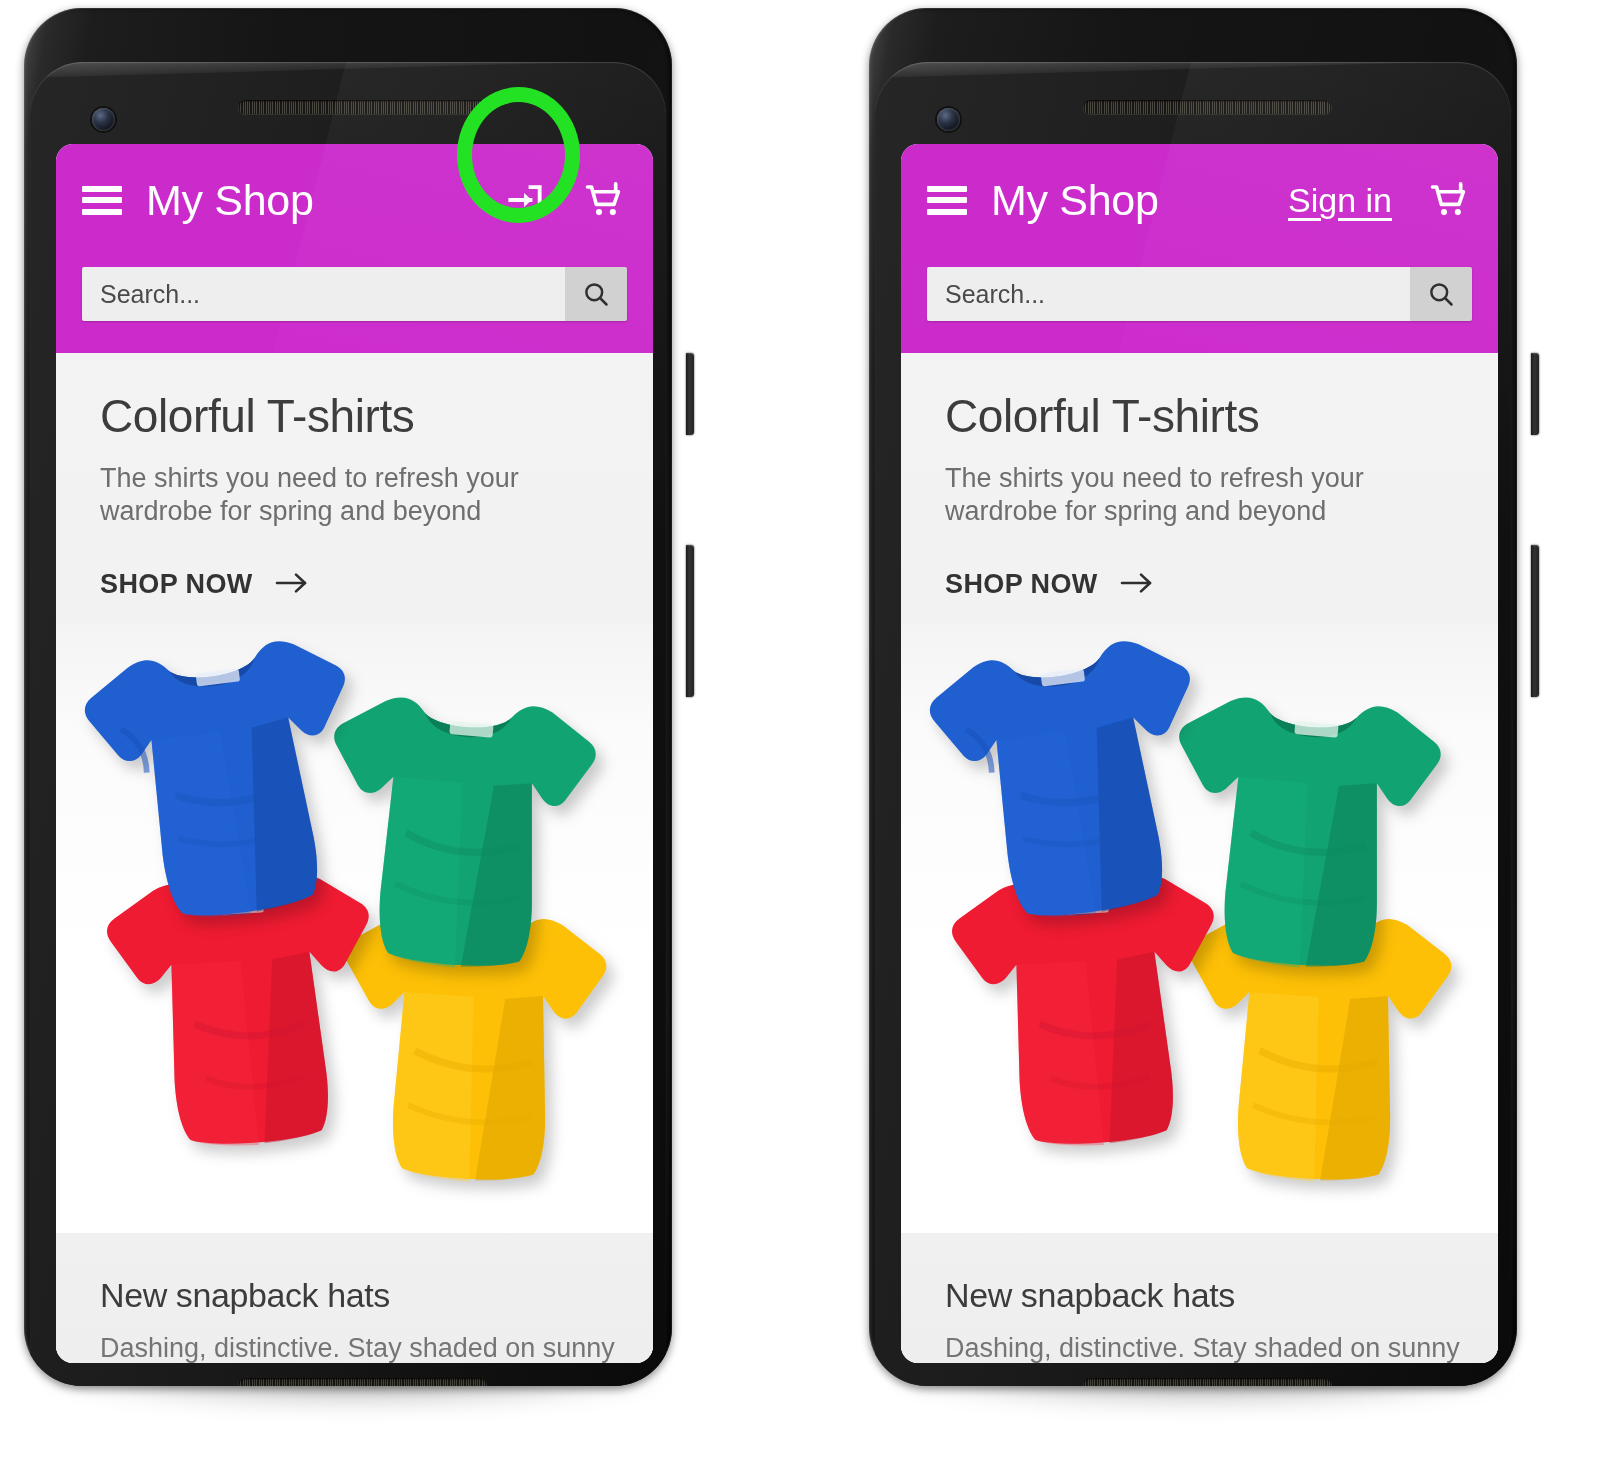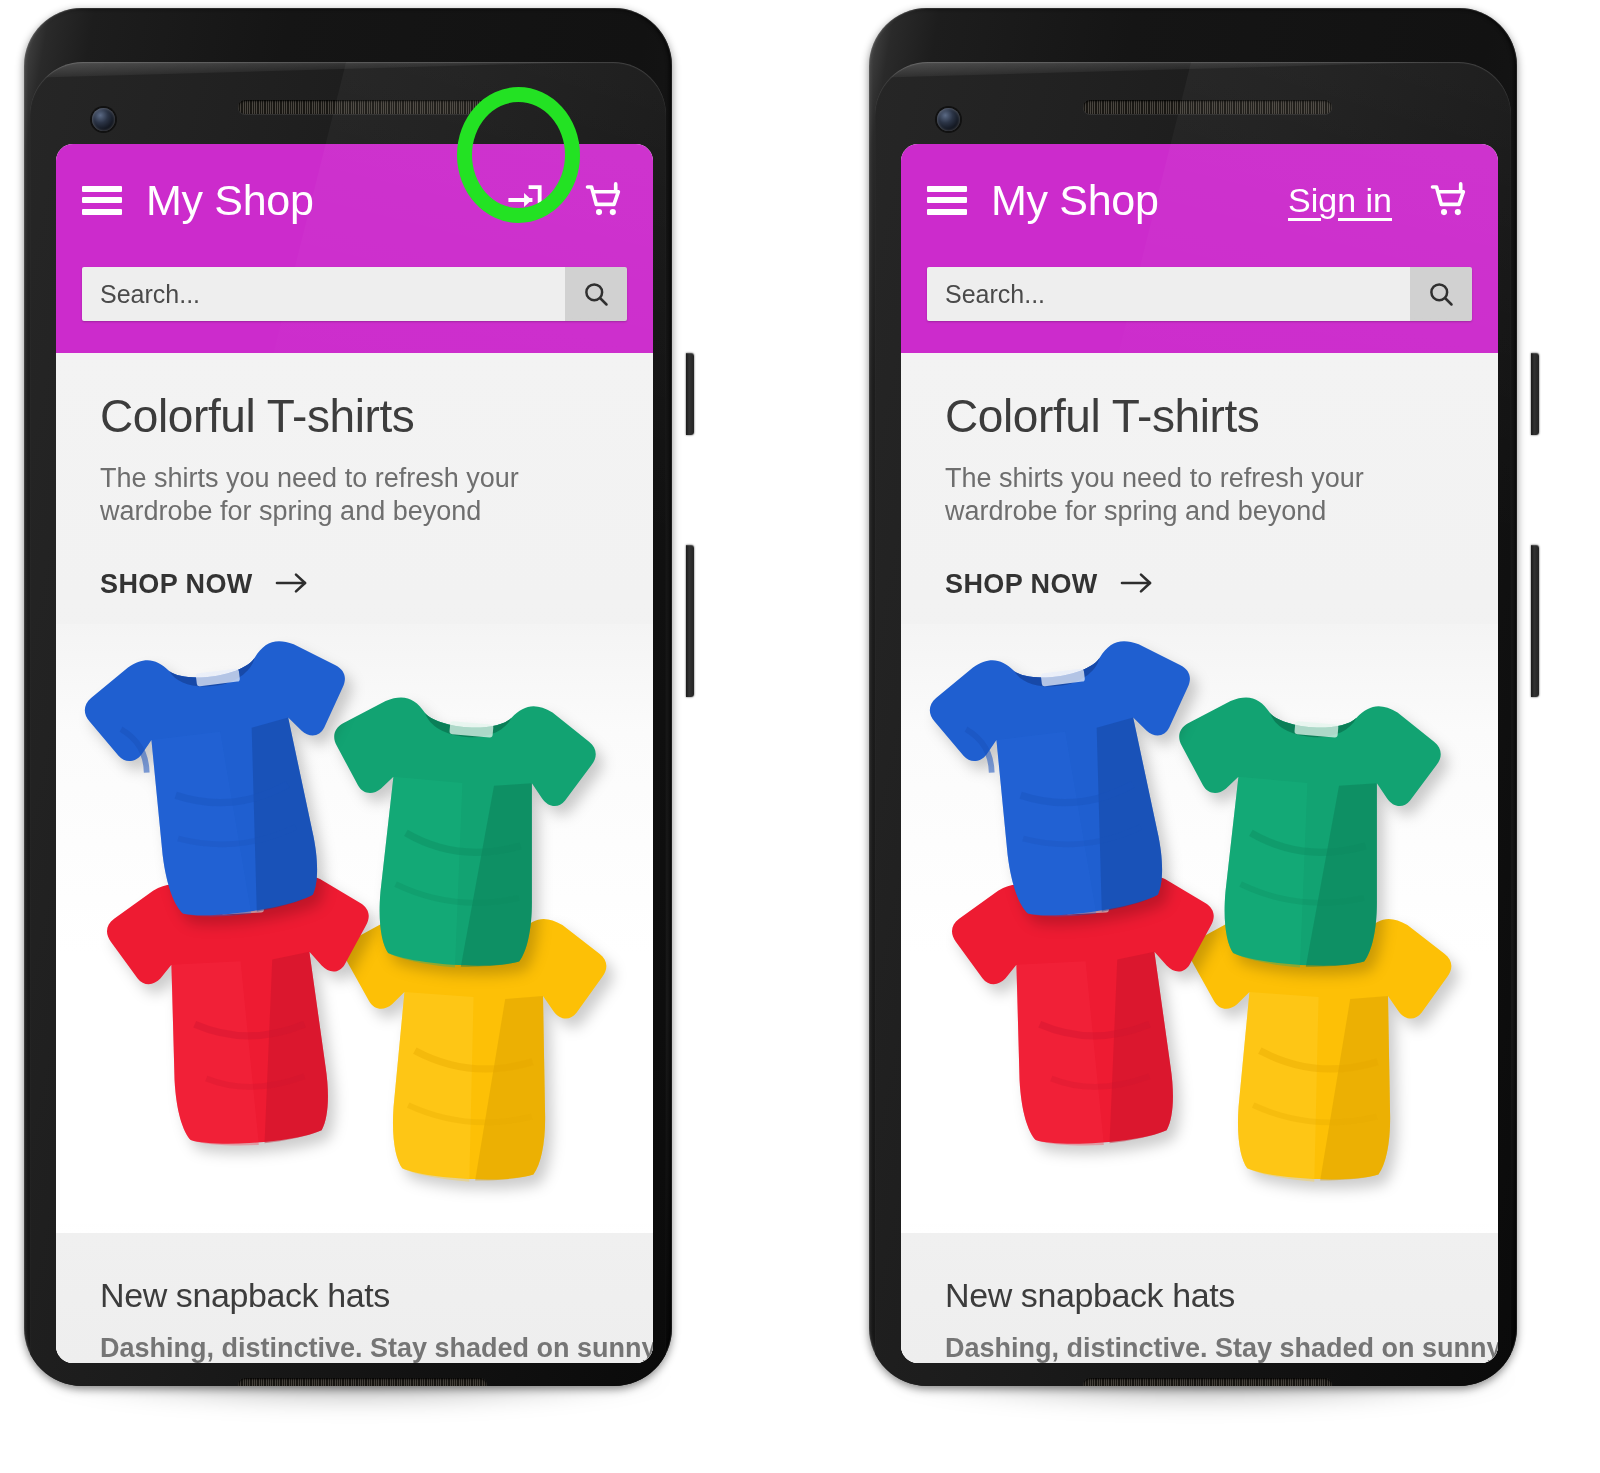--- a/index.html
+++ b/index.html
@@ -344,21 +344,20 @@
     color: #3c3c3c;
     letter-spacing: -0.4px;
     line-height: 1.1;
   }
   .snapback-sub {
     font-size: 27px;
     color: #757575;
     margin-top: 18px;
     white-space: nowrap;
     line-height: 1.2;
-    font-weight: bold;
   }
 
   
   .highlight-ring {
     position: absolute;
     border: 15px solid #23e223;
     border-radius: 50%;
     z-index: 60;
     pointer-events: none;
     background: transparent;

